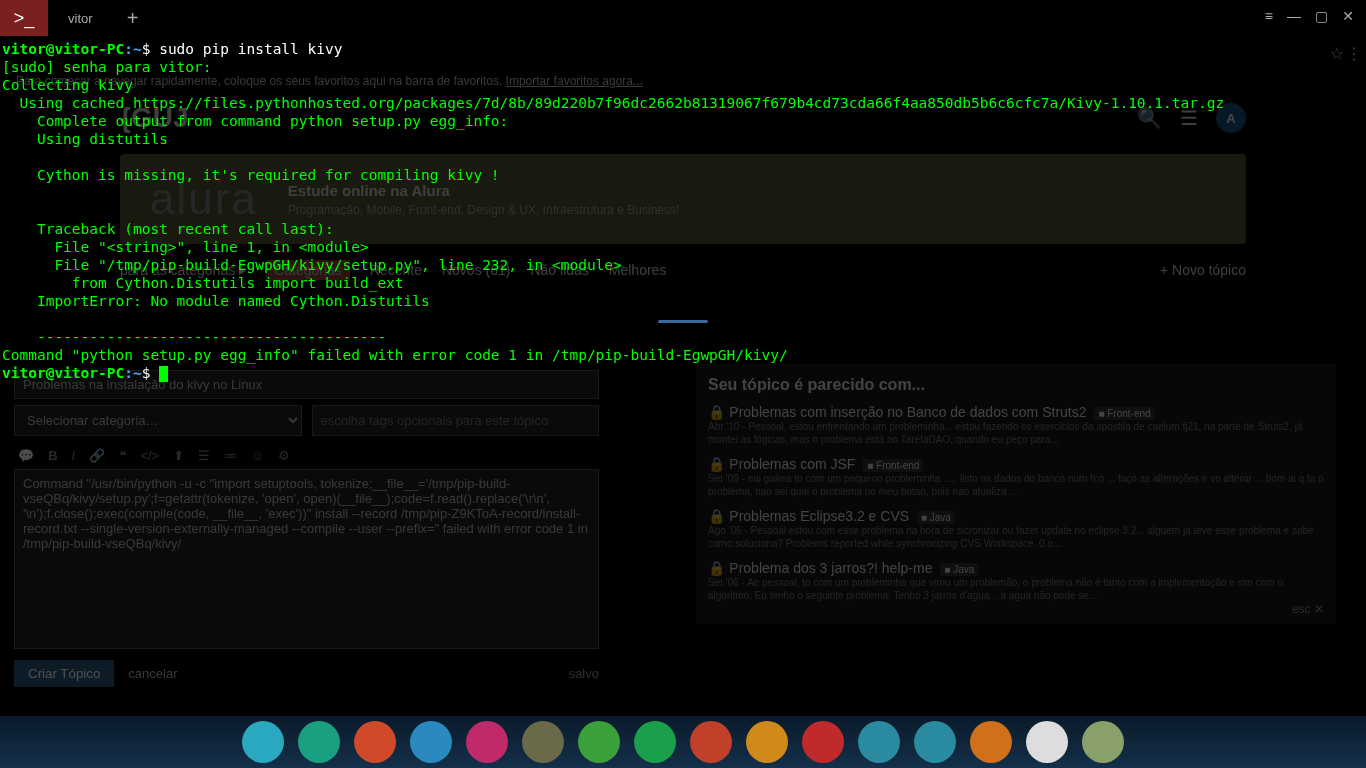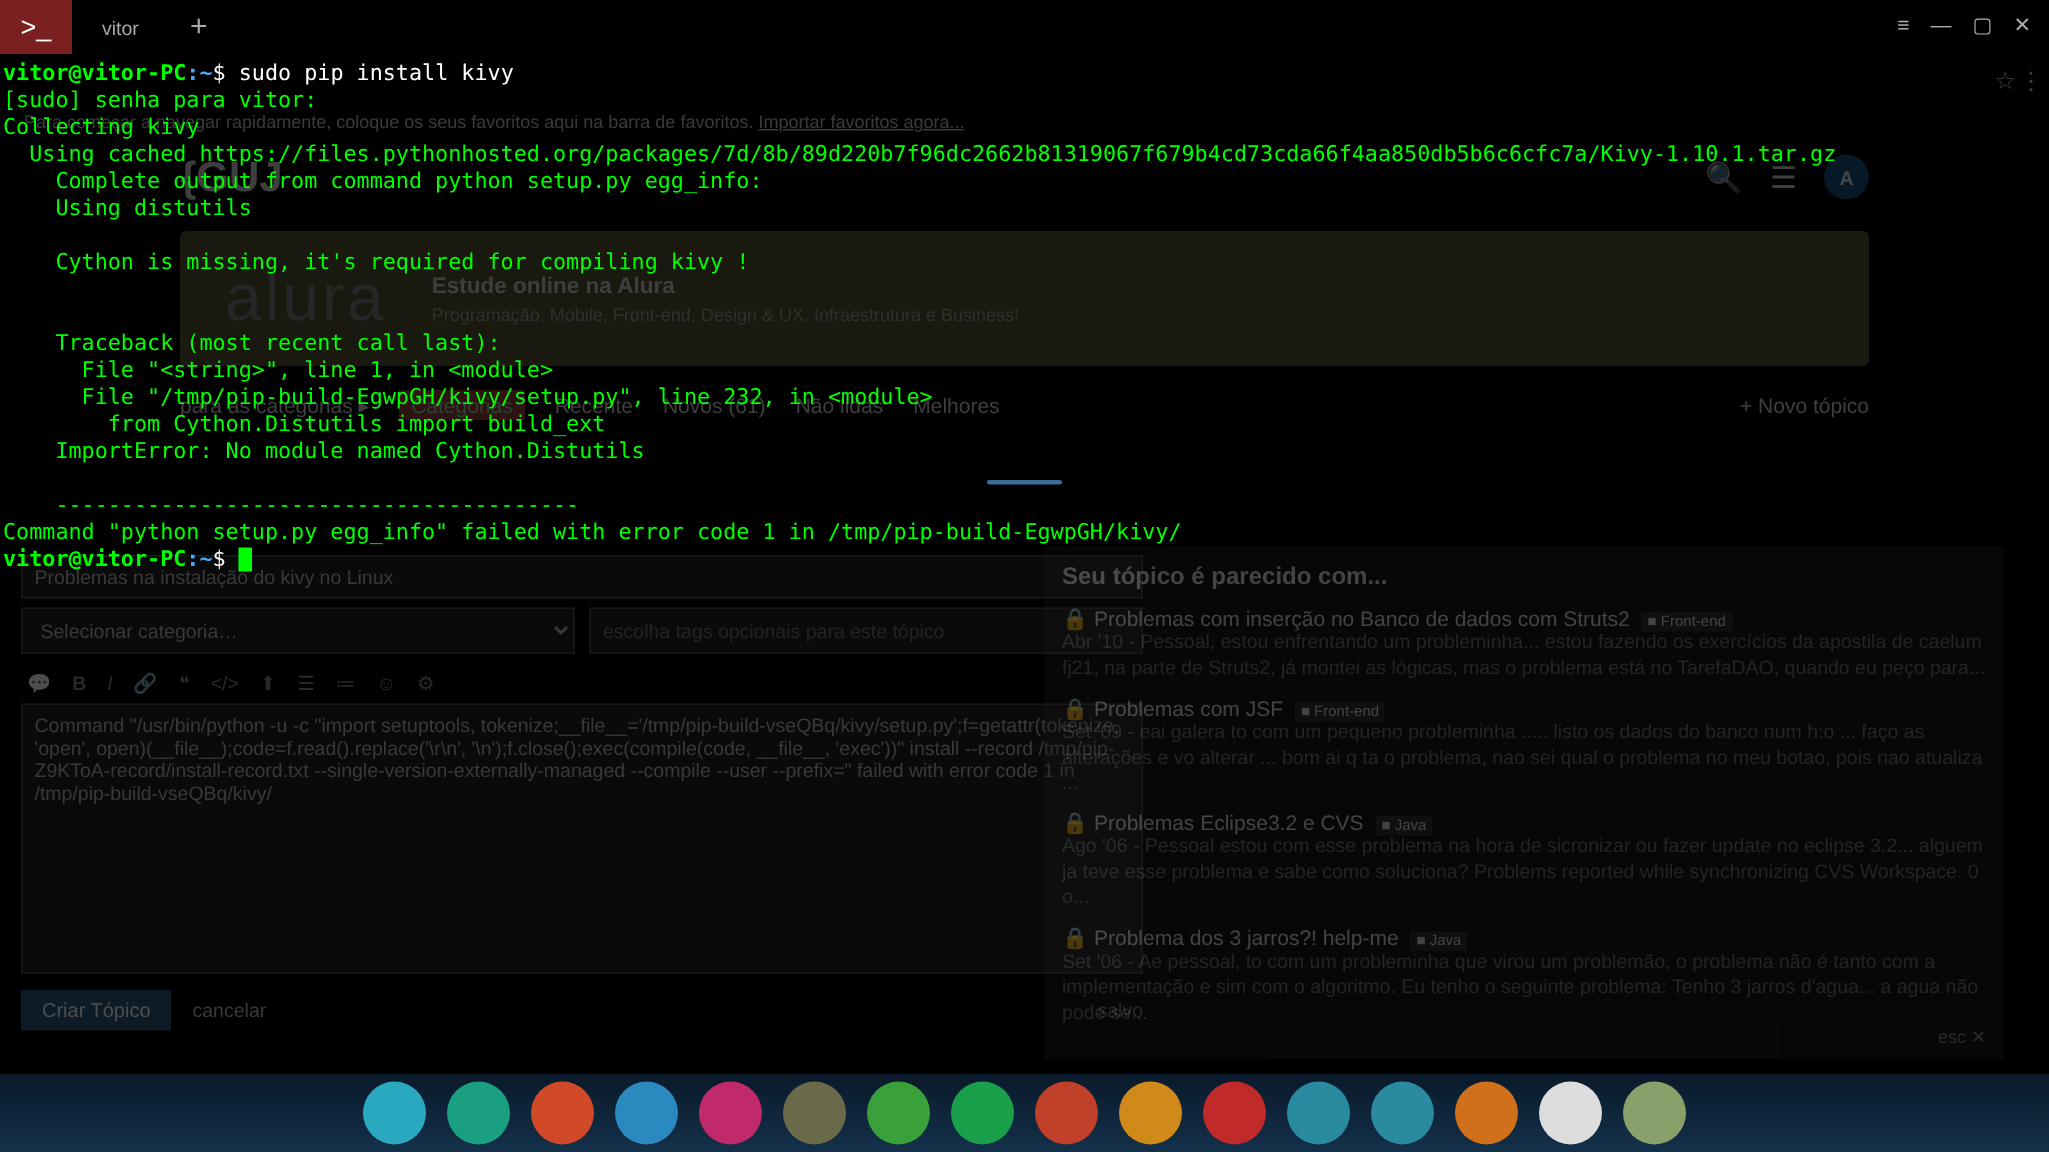--- a/index.html
+++ b/index.html
@@ -33,38 +33,38 @@
 .guj-right .avatar { width: 30px; height: 30px; border-radius: 50%; background: #1a5a8e; color: #fff; display: flex; align-items: center; justify-content: center; font-weight: bold; }
 .alura-banner { margin: 10px 120px; background: #5a5a3a; padding: 20px 30px; display: flex; align-items: center; gap: 30px; border-radius: 4px; }
 .alura-logo { font-size: 44px; color: #888; font-weight: 300; letter-spacing: 2px; }
 .alura-text h3 { font-size: 15px; margin-bottom: 4px; }
 .alura-text p { font-size: 12px; color: #aaa; }
 .nav-tabs { display: flex; gap: 20px; padding: 6px 120px; align-items: center; font-size: 14px; }
 .nav-tabs .active { background: #aa4444; padding: 2px 8px; color: #86efac; }
 .nav-tabs .new-topic { margin-left: auto; }
 
 
-.composer { position: absolute; left: 14px; top: 370px; width: 748px; z-index: 0; opacity: 0.3; color: #bbb; font-size: 13px; pointer-events: none; }
+.composer { position: absolute; left: 14px; top: 370px; width: 585px; z-index: 0; opacity: 0.3; color: #bbb; font-size: 13px; pointer-events: none; }
 .composer input, .composer textarea, .composer select { background: #222; border: 1px solid #555; color: #bbb; padding: 6px 8px; font-size: 13px; width: 100%; }
 .composer-title { margin-bottom: 6px; }
 .composer-row { display: flex; gap: 10px; margin-bottom: 6px; }
 .composer-row > * { flex: 1; }
 .composer-toolbar { display: flex; gap: 14px; padding: 6px 4px; color: #888; font-size: 13px; }
 .composer textarea { height: 180px; resize: none; font-family: sans-serif; }
 .composer-actions { display: flex; gap: 14px; align-items: center; margin-top: 8px; }
 .btn-create { background: #2a5a7a; color: #fff; padding: 6px 14px; border: none; }
 .saved-label { margin-left: auto; color: #999; }
 
 
 .suggested { position: absolute; left: 696px; top: 364px; width: 640px; z-index: 0; opacity: 0.3; color: #bbb; font-size: 12px; pointer-events: none; background: #1a1a1a; padding: 12px; }
 .suggested h3 { font-size: 16px; margin-bottom: 10px; color: #ddd; }
 .sug-item { margin-bottom: 10px; }
 .sug-title { font-size: 14px; color: #ddd; }
 .sug-tag { font-size: 10px; background: #333; padding: 1px 4px; margin-left: 4px; }
-.sug-desc { font-size: 13px; color: #777; line-height: 1.3; }
+.sug-desc { font-size: 10px; color: #777; line-height: 1.3; }
 .suggested .close-esc { position: absolute; right: 12px; bottom: 8px; color: #888; font-size: 12px; }
 
 
 .dock { position: absolute; bottom: 0; left: 0; right: 0; height: 52px; background: linear-gradient(180deg, #0a1a2a, #14304a); display: flex; align-items: center; justify-content: center; gap: 14px; z-index: 5; }
 .dock-icon { width: 42px; height: 42px; border-radius: 50%; display: flex; align-items: center; justify-content: center; font-size: 20px; color: #fff; }
 .wallpaper-peek { position: absolute; bottom: 0; left: 0; width: 220px; height: 52px; background: linear-gradient(135deg, #2a1a5a, #4a2a7a); z-index: 4; }
 
 
 .splitter { position: absolute; top: 320px; left: 0; right: 0; height: 4px; z-index: 3; display: flex; justify-content: center; }
 .splitter::after { content: ""; width: 50px; height: 3px; background: #3a6a9a; border-radius: 2px; }

